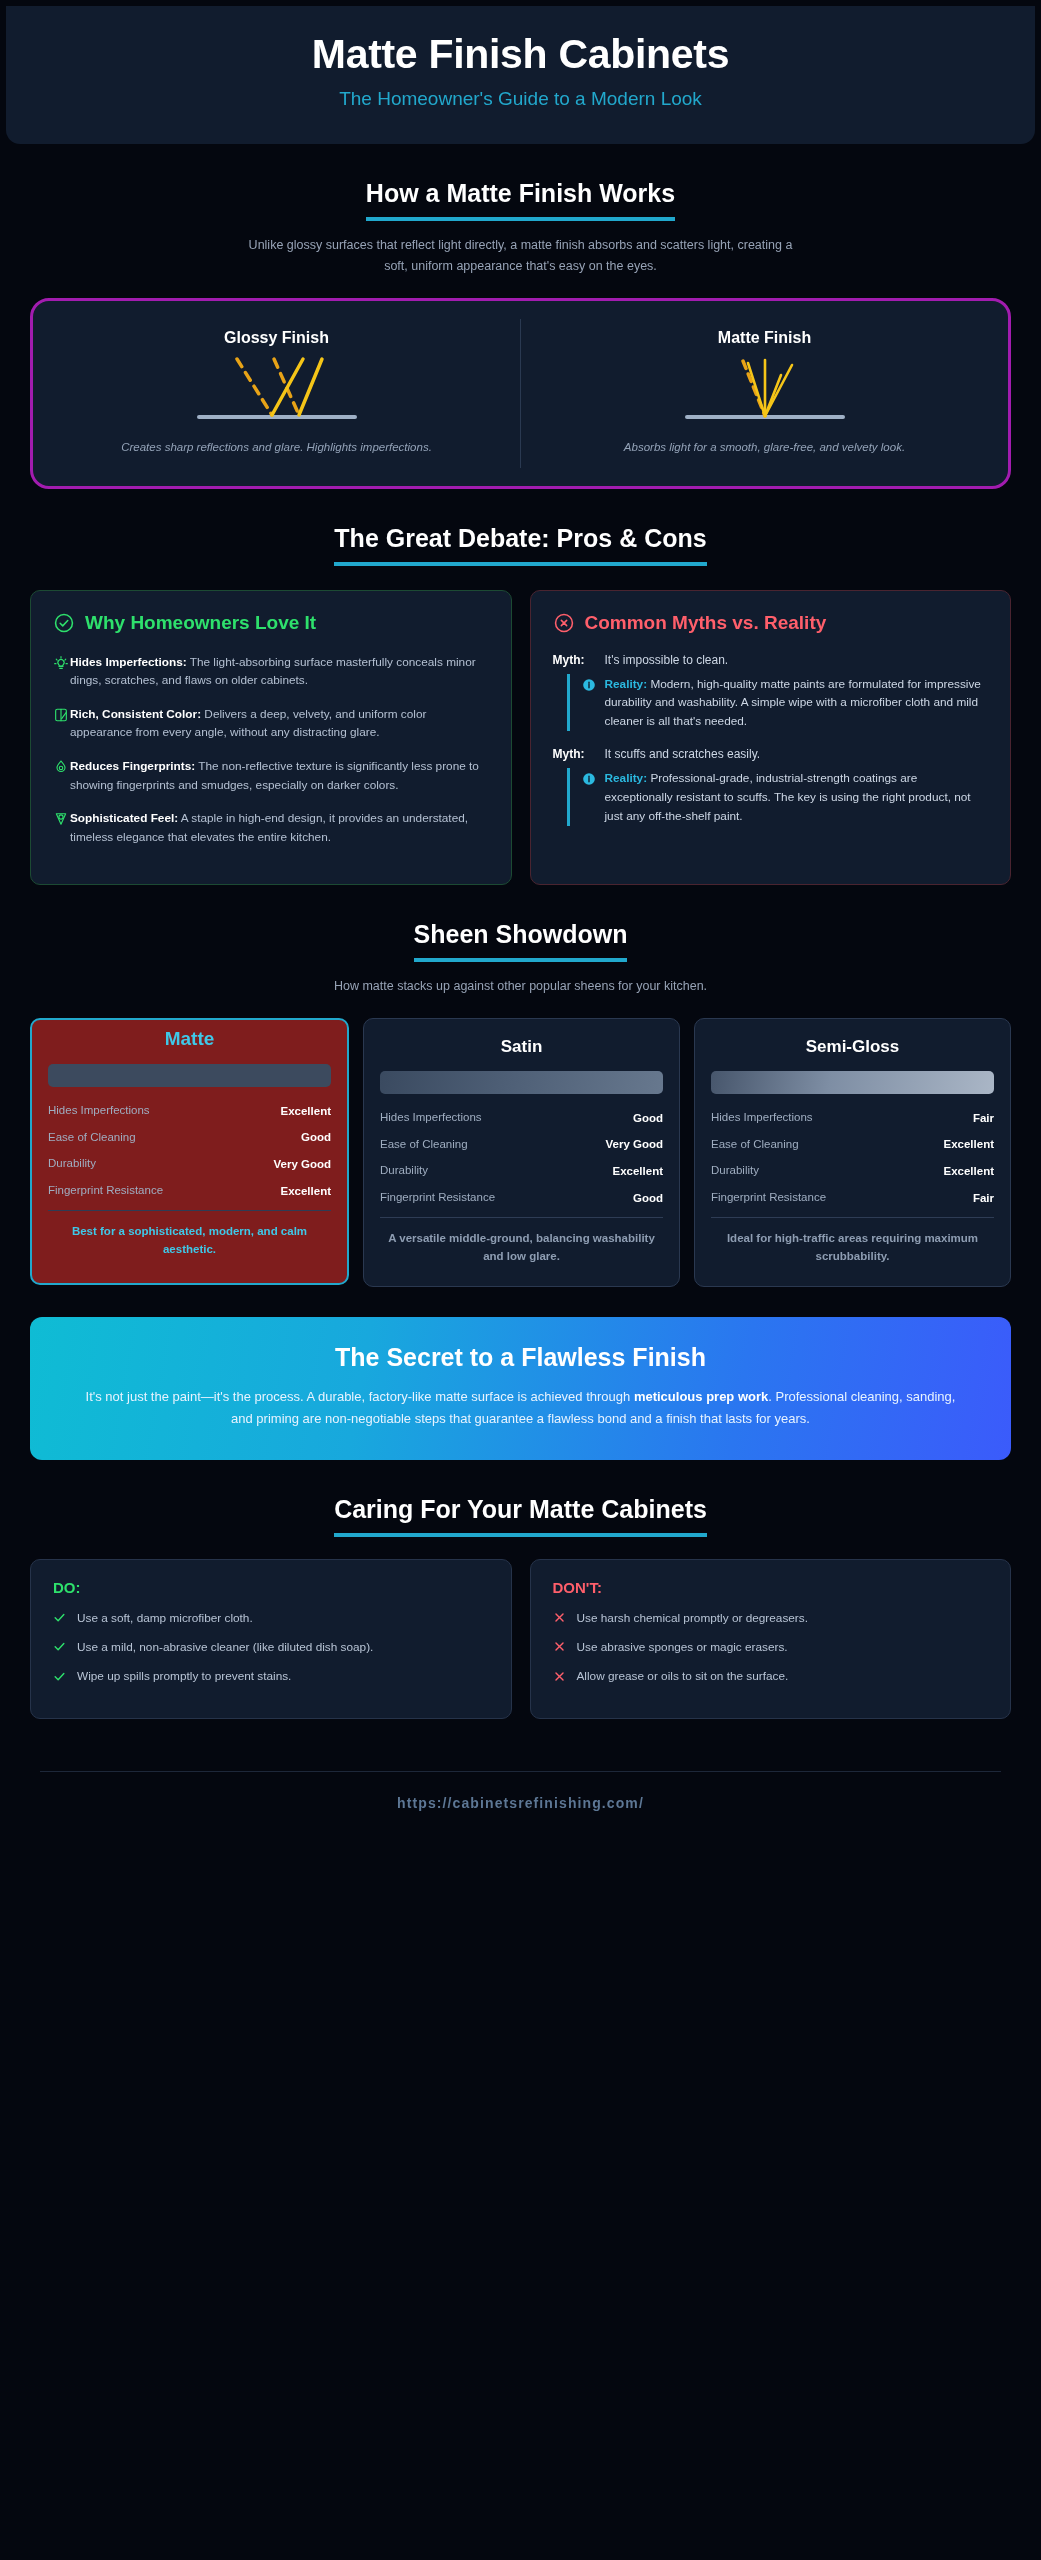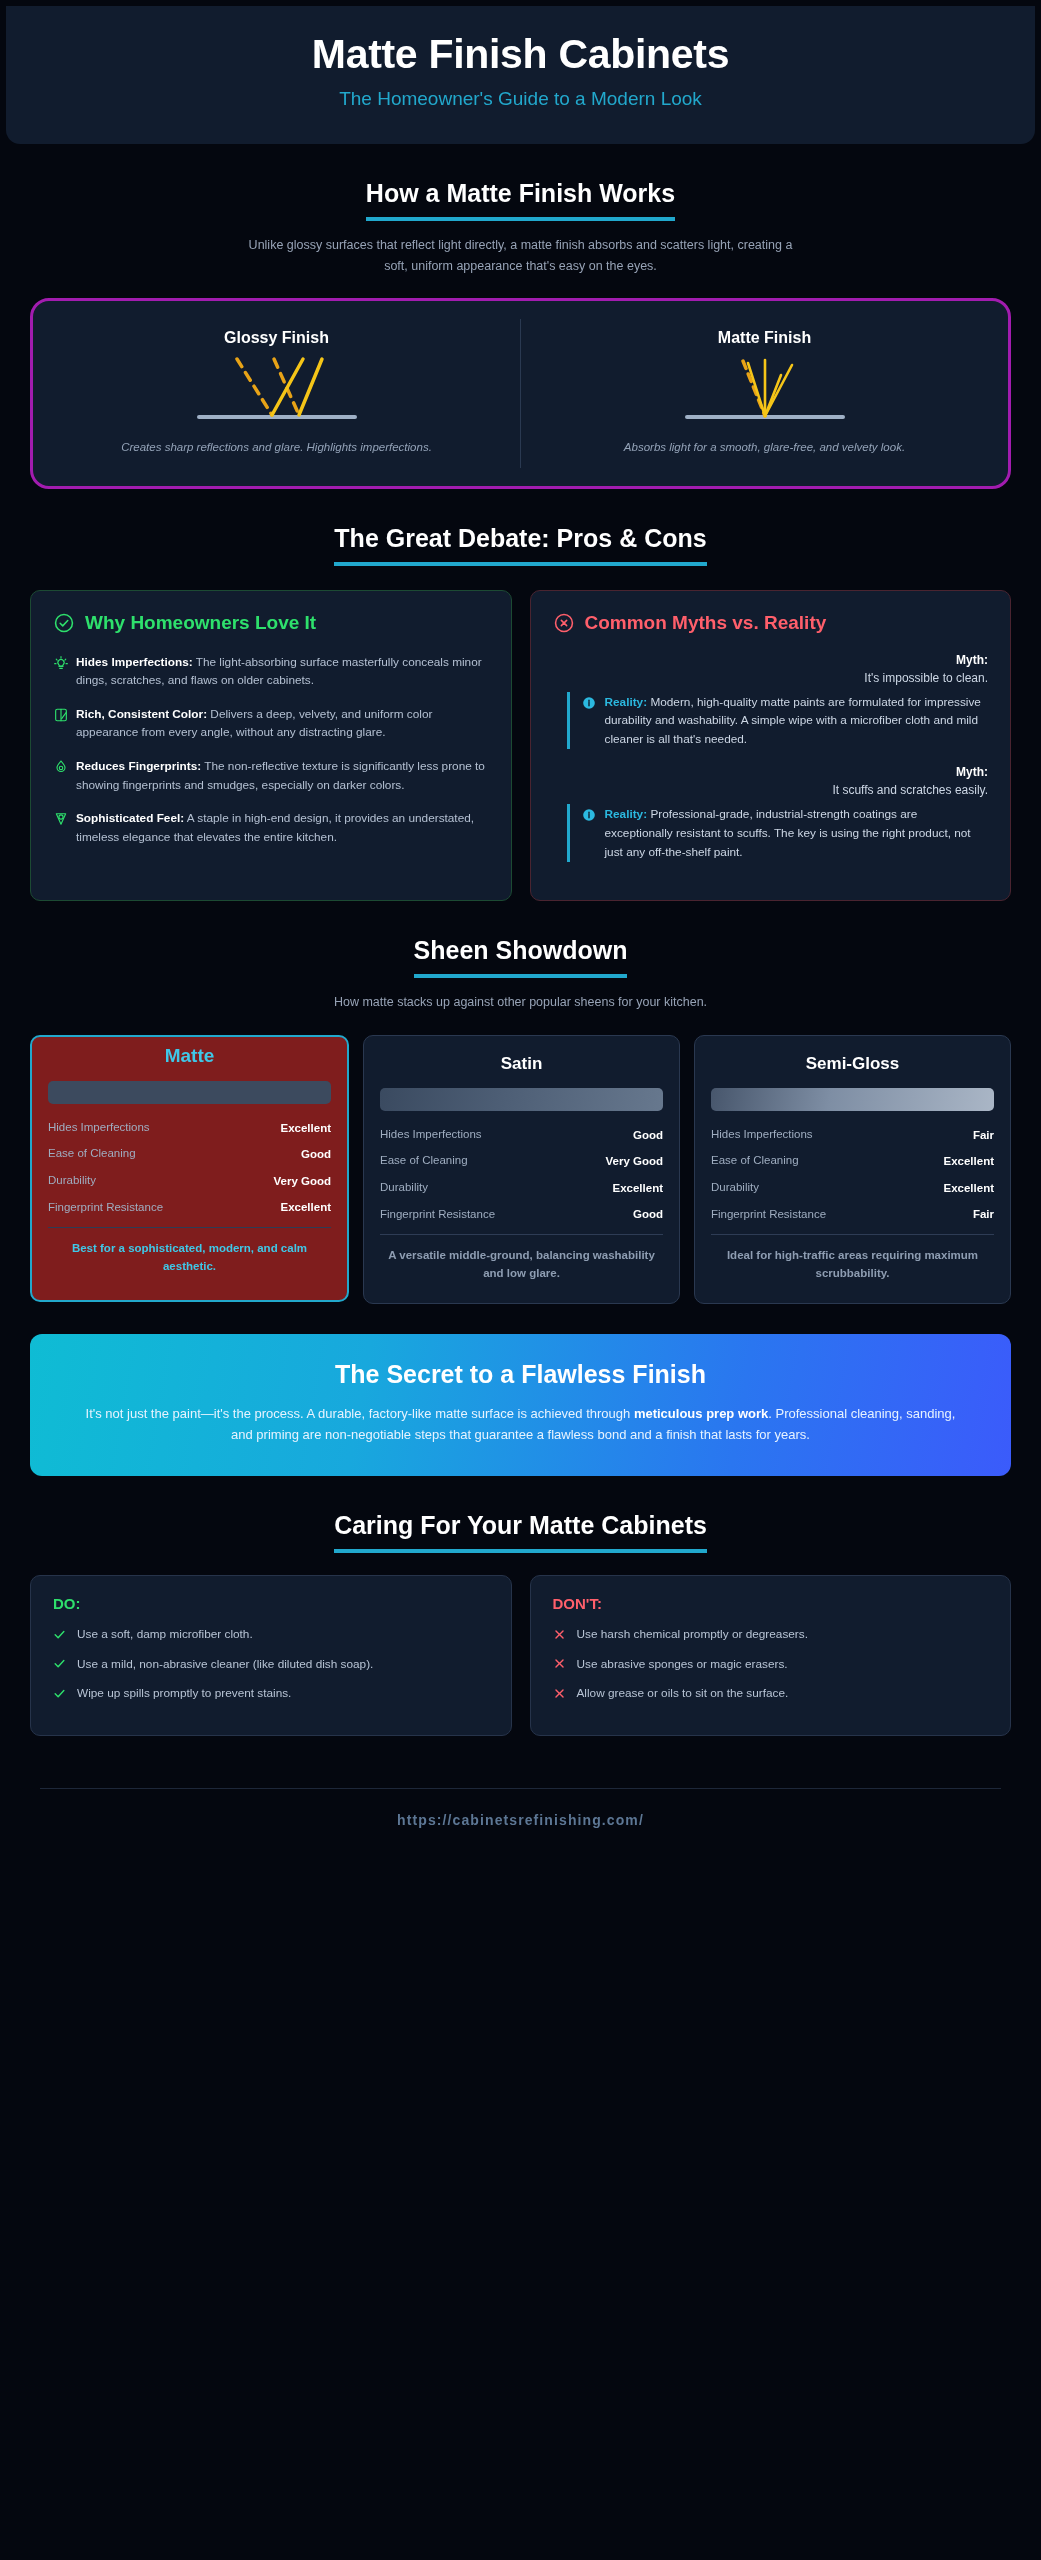--- a/index.html
+++ b/index.html
@@ -123,39 +123,38 @@
   .pc-head h3 {
     font-size: 19px;
     font-weight: bold;
     line-height: 1.22;
   }
   .pros h3 { color: #2ee06c; }
   .cons h3 { color: #ff5f6b; }
 
   .bullet {
     display: flex;
-    gap: 7px;
+    gap: 1px;
     margin-bottom: 15px;
     align-items: flex-start;
   }
   .bullet .bic { flex: 0 0 16px; margin-top: 2px; }
   .bullet p {
     font-size: 11.8px;
     line-height: 1.58;
     color: #b4c0d2;
   }
   .bullet p b { color: #ffffff; font-weight: bold; }
 
   .myth-row {
     display: flex;
-    gap: 4px;
+    gap: 20px;
     margin-top: 4px;
     margin-bottom: 7px;
-    align-items: flex-end;
-    flex-direction: column;
+    align-items: flex-start;
   }
   .myth-lbl { font-size: 12px; font-weight: bold; color: #ffffff; white-space: nowrap; }
   .myth-txt { font-size: 12px; color: #cdd7e5; }
 
   .reality {
     display: flex;
     gap: 9px;
     border-left: 3px solid #21a8cd;
     padding: 1px 0 1px 12px;
     margin: 0 0 16px 14px;

